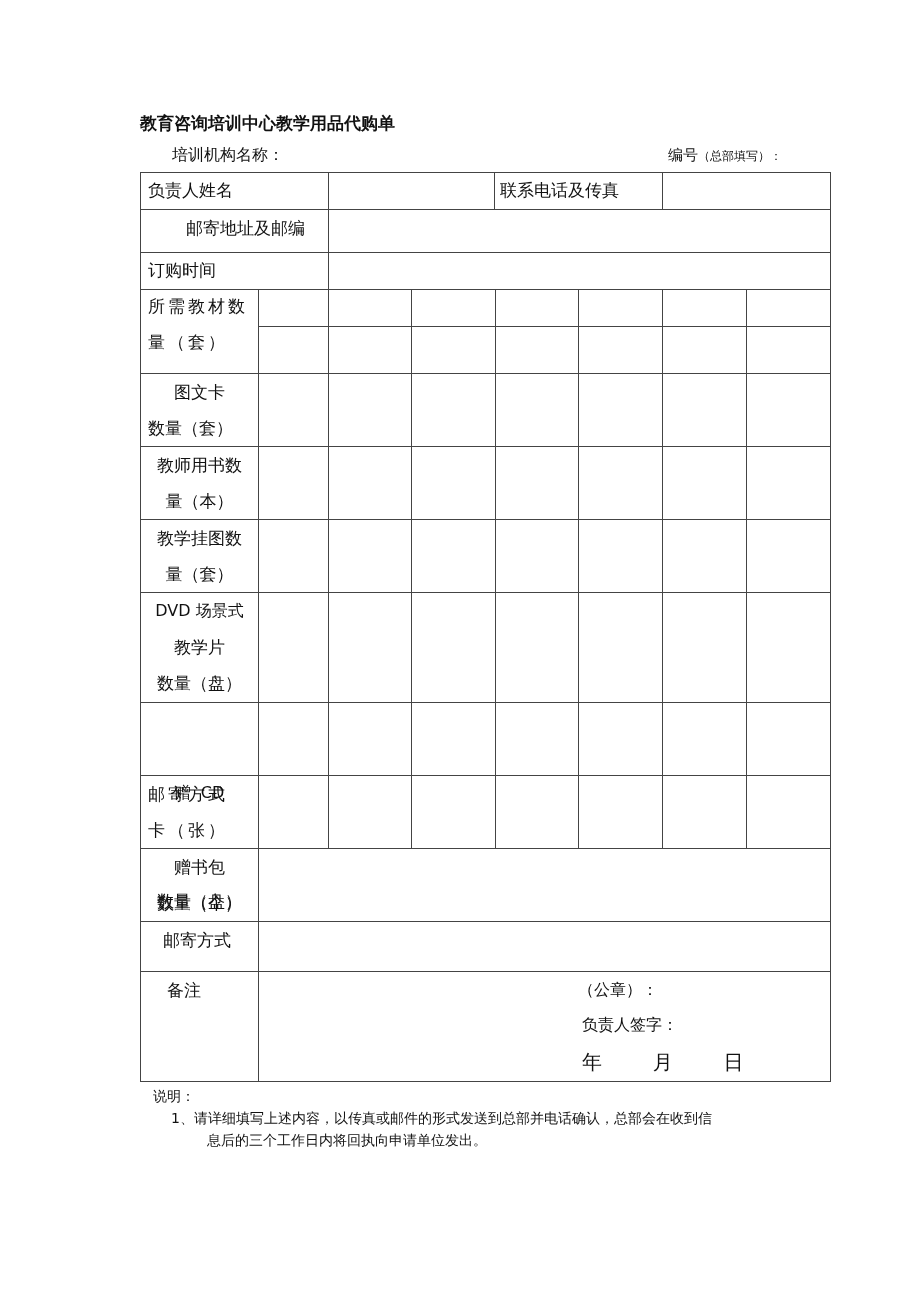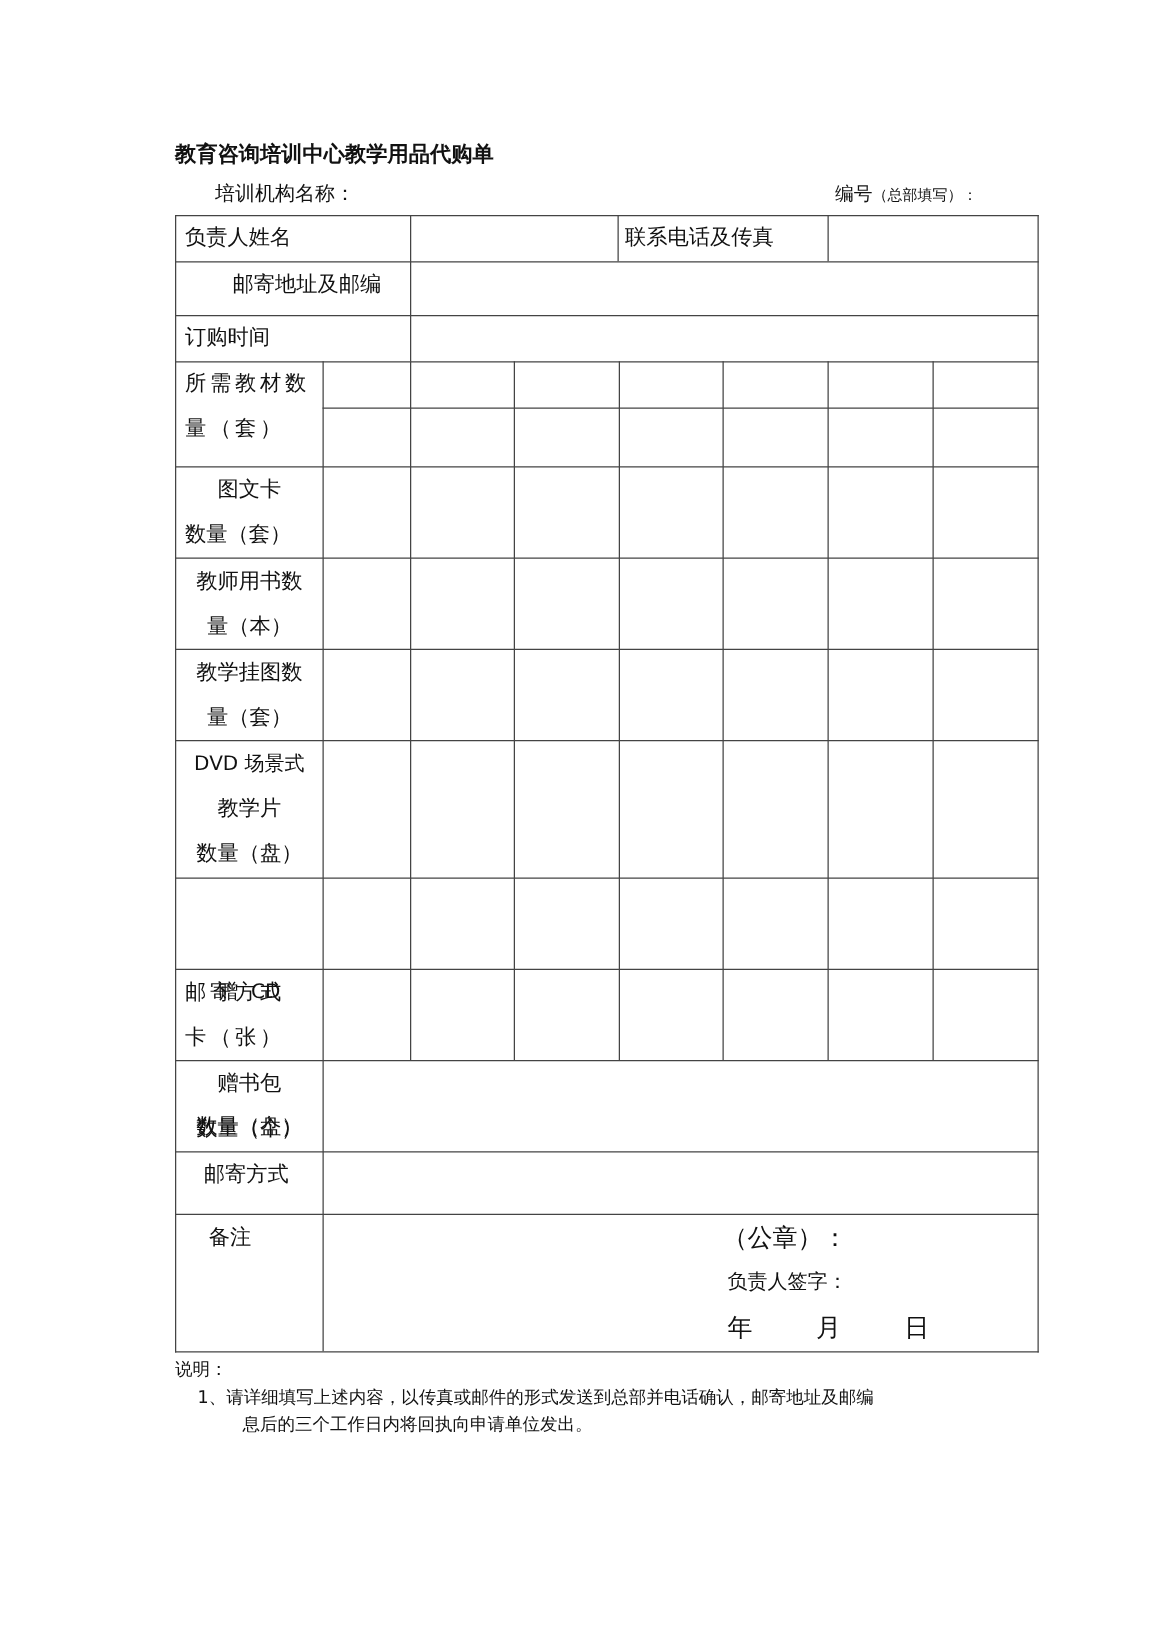--- a/index.html
+++ b/index.html
@@ -9,21 +9,21 @@
   .org{left:172px;top:145px;font-size:16px;}
   .code{left:668px;top:146px;font-size:15px;}
   .code small{font-size:12px;}
   .ln{position:absolute;background:#444;}
   .h{height:1px;}
   .v{width:1px;}
   .cell{position:absolute;font-size:17px;line-height:36px;}
   .cell.ctr{text-align:center;}
   .cell .sans{font-family:"DejaVu Sans","Liberation Sans",sans-serif;font-size:16px;}
   .input{position:absolute;}
-  .notes{left:140px;top:1085px;font-size:14px;line-height:22px;}
+  .notes{left:153px;top:1085px;font-size:14px;line-height:22px;}
   .notes .item{padding-left:18px;}
   .notes .item .cont{padding-left:36px;display:block;}
   .notes .num{font-family:"DejaVu Sans","Liberation Sans",sans-serif;}
 </style>
 </head>
 <body>
 
 <div class="abs title">教育咨询培训中心教学用品代购单</div>
 <div class="abs org">培训机构名称：</div>
 <div class="abs code"><span>编号</span><small>（总部填写）：</small></div>
@@ -105,30 +105,30 @@
     <div>赠书包</div>
     <div>数量（个）</div>
   </div>
   <div class="input" style="left:259px;top:849px;width:571px;height:72px;"></div>
 
   <div class="cell" style="left:163px;top:922px;">邮寄方式</div>
   <div class="input" style="left:259px;top:922px;width:571px;height:49px;"></div>
 
   <div class="cell" style="left:167px;top:972px;">备注</div>
   <div class="input" style="left:259px;top:972px;width:300px;height:109px;"></div>
-  <div class="cell" style="left:578px;top:972px;font-size:20px;text-align:right;">（公章）：</div>
+  <div class="cell" style="left:578px;top:972px;font-size:16px;text-align:right;">（公章）：</div>
   <div class="cell" style="left:582px;top:1008px;font-size:16px;font-family:Liberation Mono, monospace;">负责人签字：</div>
   <div class="cell" style="left:582px;top:1044px;font-size:20px;">
     <span>年</span>
     <span style="display:inline-block;width:38px;"></span>
     <span>月</span>
     <span style="display:inline-block;width:38px;"></span>
     <span>日</span>
   </div>
 </div>
 
 <div class="abs notes">
   <div>说明：</div>
   <div class="item">
-    <span class="num">1、</span><span>请详细填写上述内容，以传真或邮件的形式发送到总部并电话确认，邮寄地址及邮编</span>
+    <span class="num">1、</span><span>请详细填写上述内容，以传真或邮件的形式发送到总部并电话确认，总部会在收到信</span>
     <span class="cont">息后的三个工作日内将回执向申请单位发出。</span>
   </div>
 </div>
 
 </body></html>

